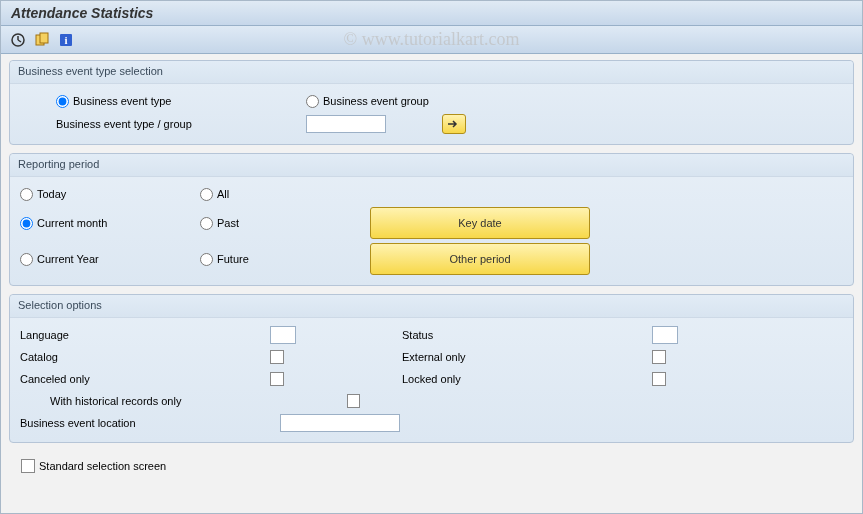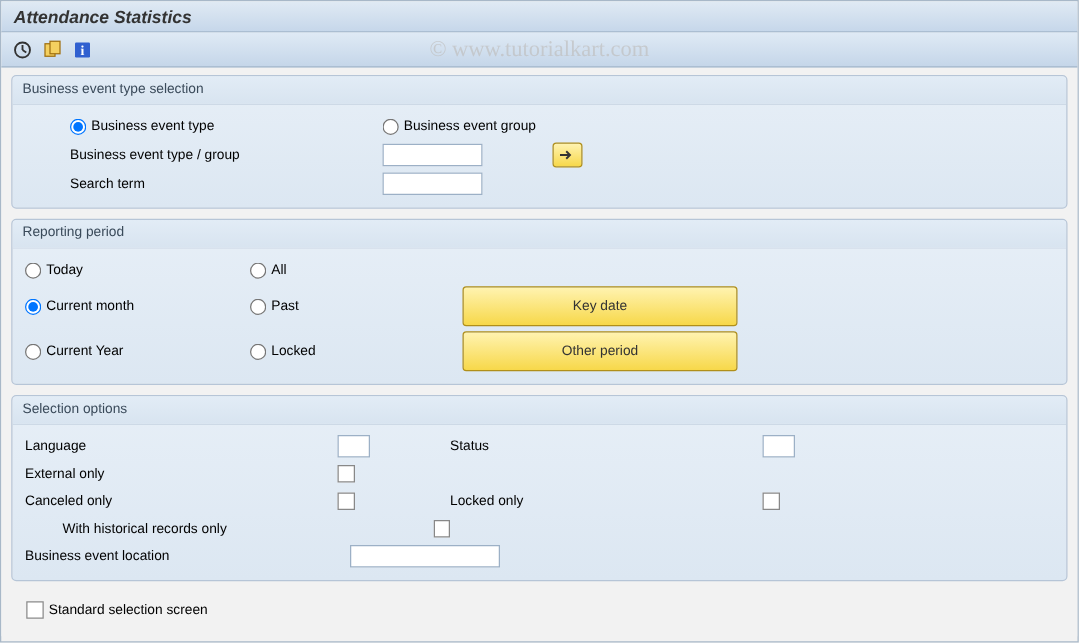--- a/index.html
+++ b/index.html
@@ -114,21 +114,21 @@
     height: 32px;
     background: linear-gradient(#fff3b0, #f7d84a);
     border: 1px solid #b08f1a;
     border-radius: 3px;
     display: inline-flex;
     align-items: center;
     justify-content: center;
     cursor: pointer;
     color: #333;
   }
-  .opt-row { display: flex; padding: 2px 10px; align-items: center; min-height: 22px; }
+  .opt-row { display: flex; padding: 2px 10px; align-items: center; min-height: 22px; gap: 42px; }
   .opt-col { display: flex; align-items: center; width: 340px; }
   .opt-label { width: 250px; }
   .chk {
     width: 14px; height: 14px;
     border: 1px solid #888;
     background: #fff;
     cursor: pointer;
   }
   .footer-chk {
     padding: 8px 12px;
@@ -186,24 +186,20 @@
     <div class="row">
       <div class="label-col">Business event type / group</div>
       <input class="text-input w80" type="text" value="" style="">
       <span style="width:50px;"></span>
       <span class="yellow-btn-sm">
         <svg width="14" height="12" viewBox="0 0 14 12">
             <path d="M1 6 L9 6 M6 3 L9 6 L6 9" stroke="#333" stroke-width="1.5" fill="none"></path>
           </svg>
       </span>
     </div>
-    <div class="row">
-      <div class="label-col">Search term</div>
-      <input class="text-input w80" type="text" value="" style="">
-    </div>
   </div>
 
   <div class="group">
     <div class="group-title">Reporting period</div>
     <div class="rep-row">
       <div class="rep-col1">
         <label class="radio">
             <input type="radio" name="rp" style="">
             <span>Today</span>
           </label>
@@ -235,21 +231,21 @@
     <div class="rep-row">
       <div class="rep-col1">
         <label class="radio">
             <input type="radio" name="rp" style="">
             <span>Current Year</span>
           </label>
       </div>
       <div class="rep-col2">
         <label class="radio">
             <input type="radio" name="rp" style="">
-            <span>Locked</span>
+            <span>Future</span>
           </label>
       </div>
       <span class="big-btn">
           <span>Other period</span>
         </span>
     </div>
   </div>
 
   <div class="group">
     <div class="group-title">Selection options</div>
@@ -257,20 +253,24 @@
       <div class="opt-col">
         <span class="opt-label">Language</span>
         <input class="text-input" style="width: 26px;" type="text">
       </div>
       <div class="opt-col">
         <span class="opt-label">Status</span>
         <input class="text-input" style="width: 26px;" type="text">
       </div>
     </div>
     <div class="opt-row">
+      <div class="opt-col">
+        <span class="opt-label">Catalog</span>
+        <span class="chk"></span>
+      </div>
       <div class="opt-col">
         <span class="opt-label">External only</span>
         <span class="chk"></span>
       </div>
     </div>
     <div class="opt-row">
       <div class="opt-col">
         <span class="opt-label">Canceled only</span>
         <span class="chk"></span>
       </div>

